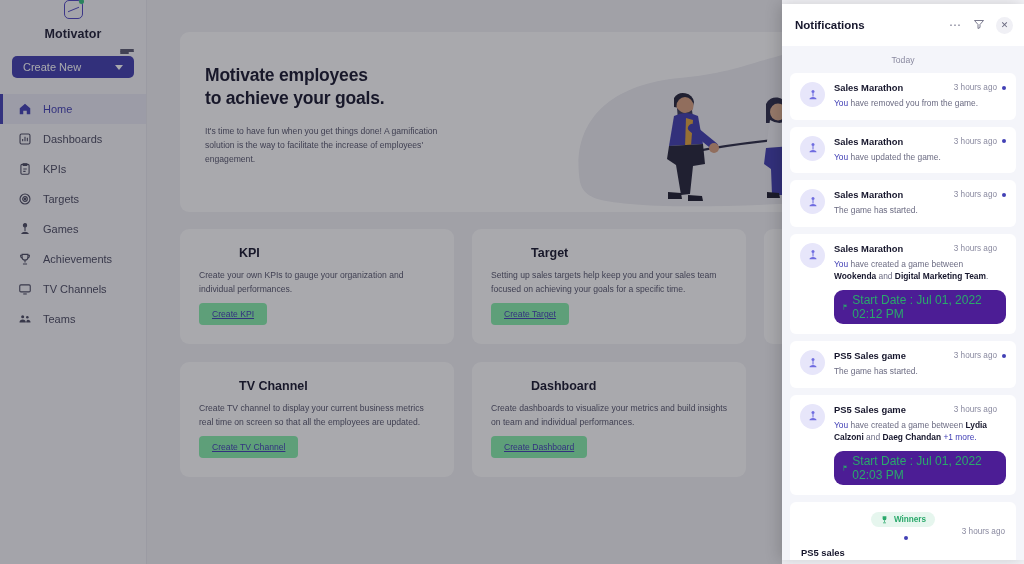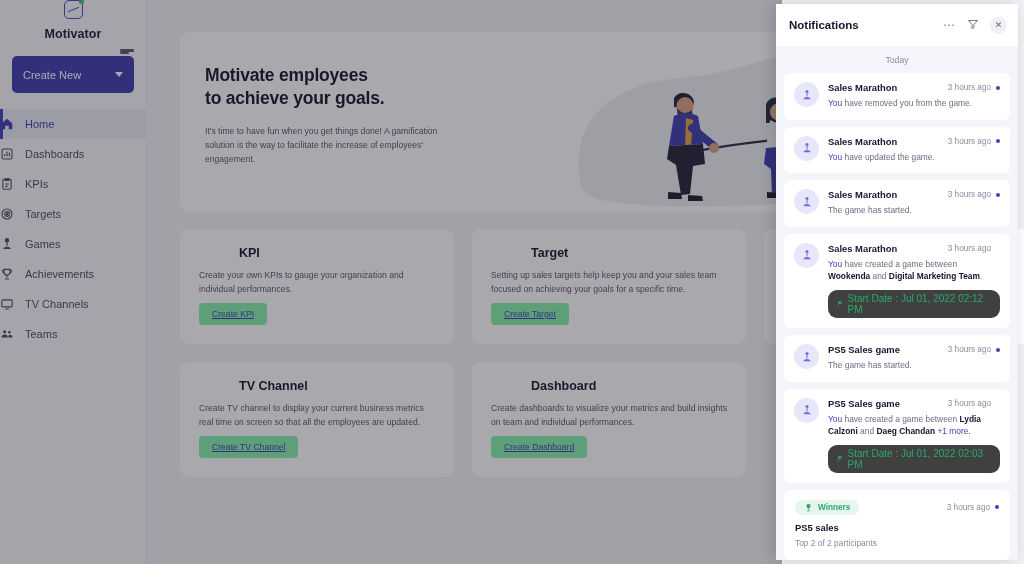--- a/index.html
+++ b/index.html
@@ -66,21 +66,21 @@
     display: flex; flex-direction: column; justify-content: space-between;
     cursor: pointer;
   }
   .hamburger i { display: block; height: 1.6px; background: #5a5a70; border-radius: 1px; }
   .hamburger i:nth-child(1) { width: 14px; }
   .hamburger i:nth-child(2) { width: 14px; }
   .hamburger i:nth-child(3) { width: 9px; }
 
   .create-new {
     margin: 6px 12px 16px 12px;
-    height: 37px;
+    height: 22px;
     background: #3f3dae;
     border-radius: 5px;
     color: #ffffff;
     font-size: 11px;
     display: flex; align-items: center;
     padding: 0 11px;
     cursor: pointer;
     border: none;
     font-family: "Liberation Sans", sans-serif;
   }
@@ -90,20 +90,21 @@
     border-left: 4px solid transparent;
     border-right: 4px solid transparent;
     border-top: 5px solid #ffffff;
   }
 
   .nav { display: flex; flex-direction: column; }
   .nav-item {
     height: 30px;
     display: flex; align-items: center;
     gap: 11px;
+    padding-left: 18px;
     font-size: 11px;
     color: #4a4a60;
     cursor: pointer;
     position: relative;
     margin-bottom: 0;
   }
   .nav-item + .nav-item { margin-top: 0; }
   .nav-item.active {
     background: #ebebf6;
     color: #4240b5;
@@ -189,21 +190,21 @@
   #dim {
     position: absolute;
     left: 0; top: 0; width: 782px; height: 564px;
     background: rgba(30,30,40,0.38);
     pointer-events: none;
   }
 
   
   .notif-panel {
     position: absolute;
-    right: 6px; top: 4px;
+    right: 0; top: 4px;
     width: 242px; height: 556px;
     background: #f4f5fa;
     box-shadow: -3px 0 14px rgba(0,0,0,.16);
     display: flex; flex-direction: column;
     overflow: hidden;
   }
   .notif-head {
     height: 42px; flex: 0 0 42px;
     background: #ffffff;
     display: flex; align-items: center;
@@ -251,31 +252,31 @@
   .n-text {
     margin-top: 4px;
     font-size: 8.4px; color: #6b6b82; line-height: 1.5;
   }
   .n-text .you { color: #4240b5; }
   .n-text b { color: #16162c; font-weight: bold; }
   .n-text .more { color: #4240b5; }
   .n-badge {
     margin-top: 7px;
     display: inline-flex; align-items: center; gap: 4px;
-    background: #404040; color: #2aa96b;
-    font-size: 10px; padding: 3px 8px; border-radius: 9px;
+    background: #4c1d95; color: #2aa96b;
+    font-size: 12px; padding: 3px 8px; border-radius: 9px;
   }
   .winner-badge {
     display: inline-flex; align-items: center; gap: 5px;
     background: #e6f6ee; color: #2aa96b;
     font-size: 8.2px; font-weight: bold;
     padding: 3px 9px; border-radius: 9px;
   }
   .n-card.winners { flex-direction: column; gap: 0; padding: 10px 11px 12px 11px; }
-  .w-row { display: flex; align-items: center; }
+  .w-row { display: flex; align-items: center; flex-direction: column; }
   .w-title { font-size: 9.4px; font-weight: bold; color: #16162c; margin-top: 7px; }
   .w-sub { font-size: 8.4px; color: #8a8aa0; margin-top: 5px; }
 </style>
 </head>
 <body>
 
 <div id="app">
 
   <div id="base">
 

